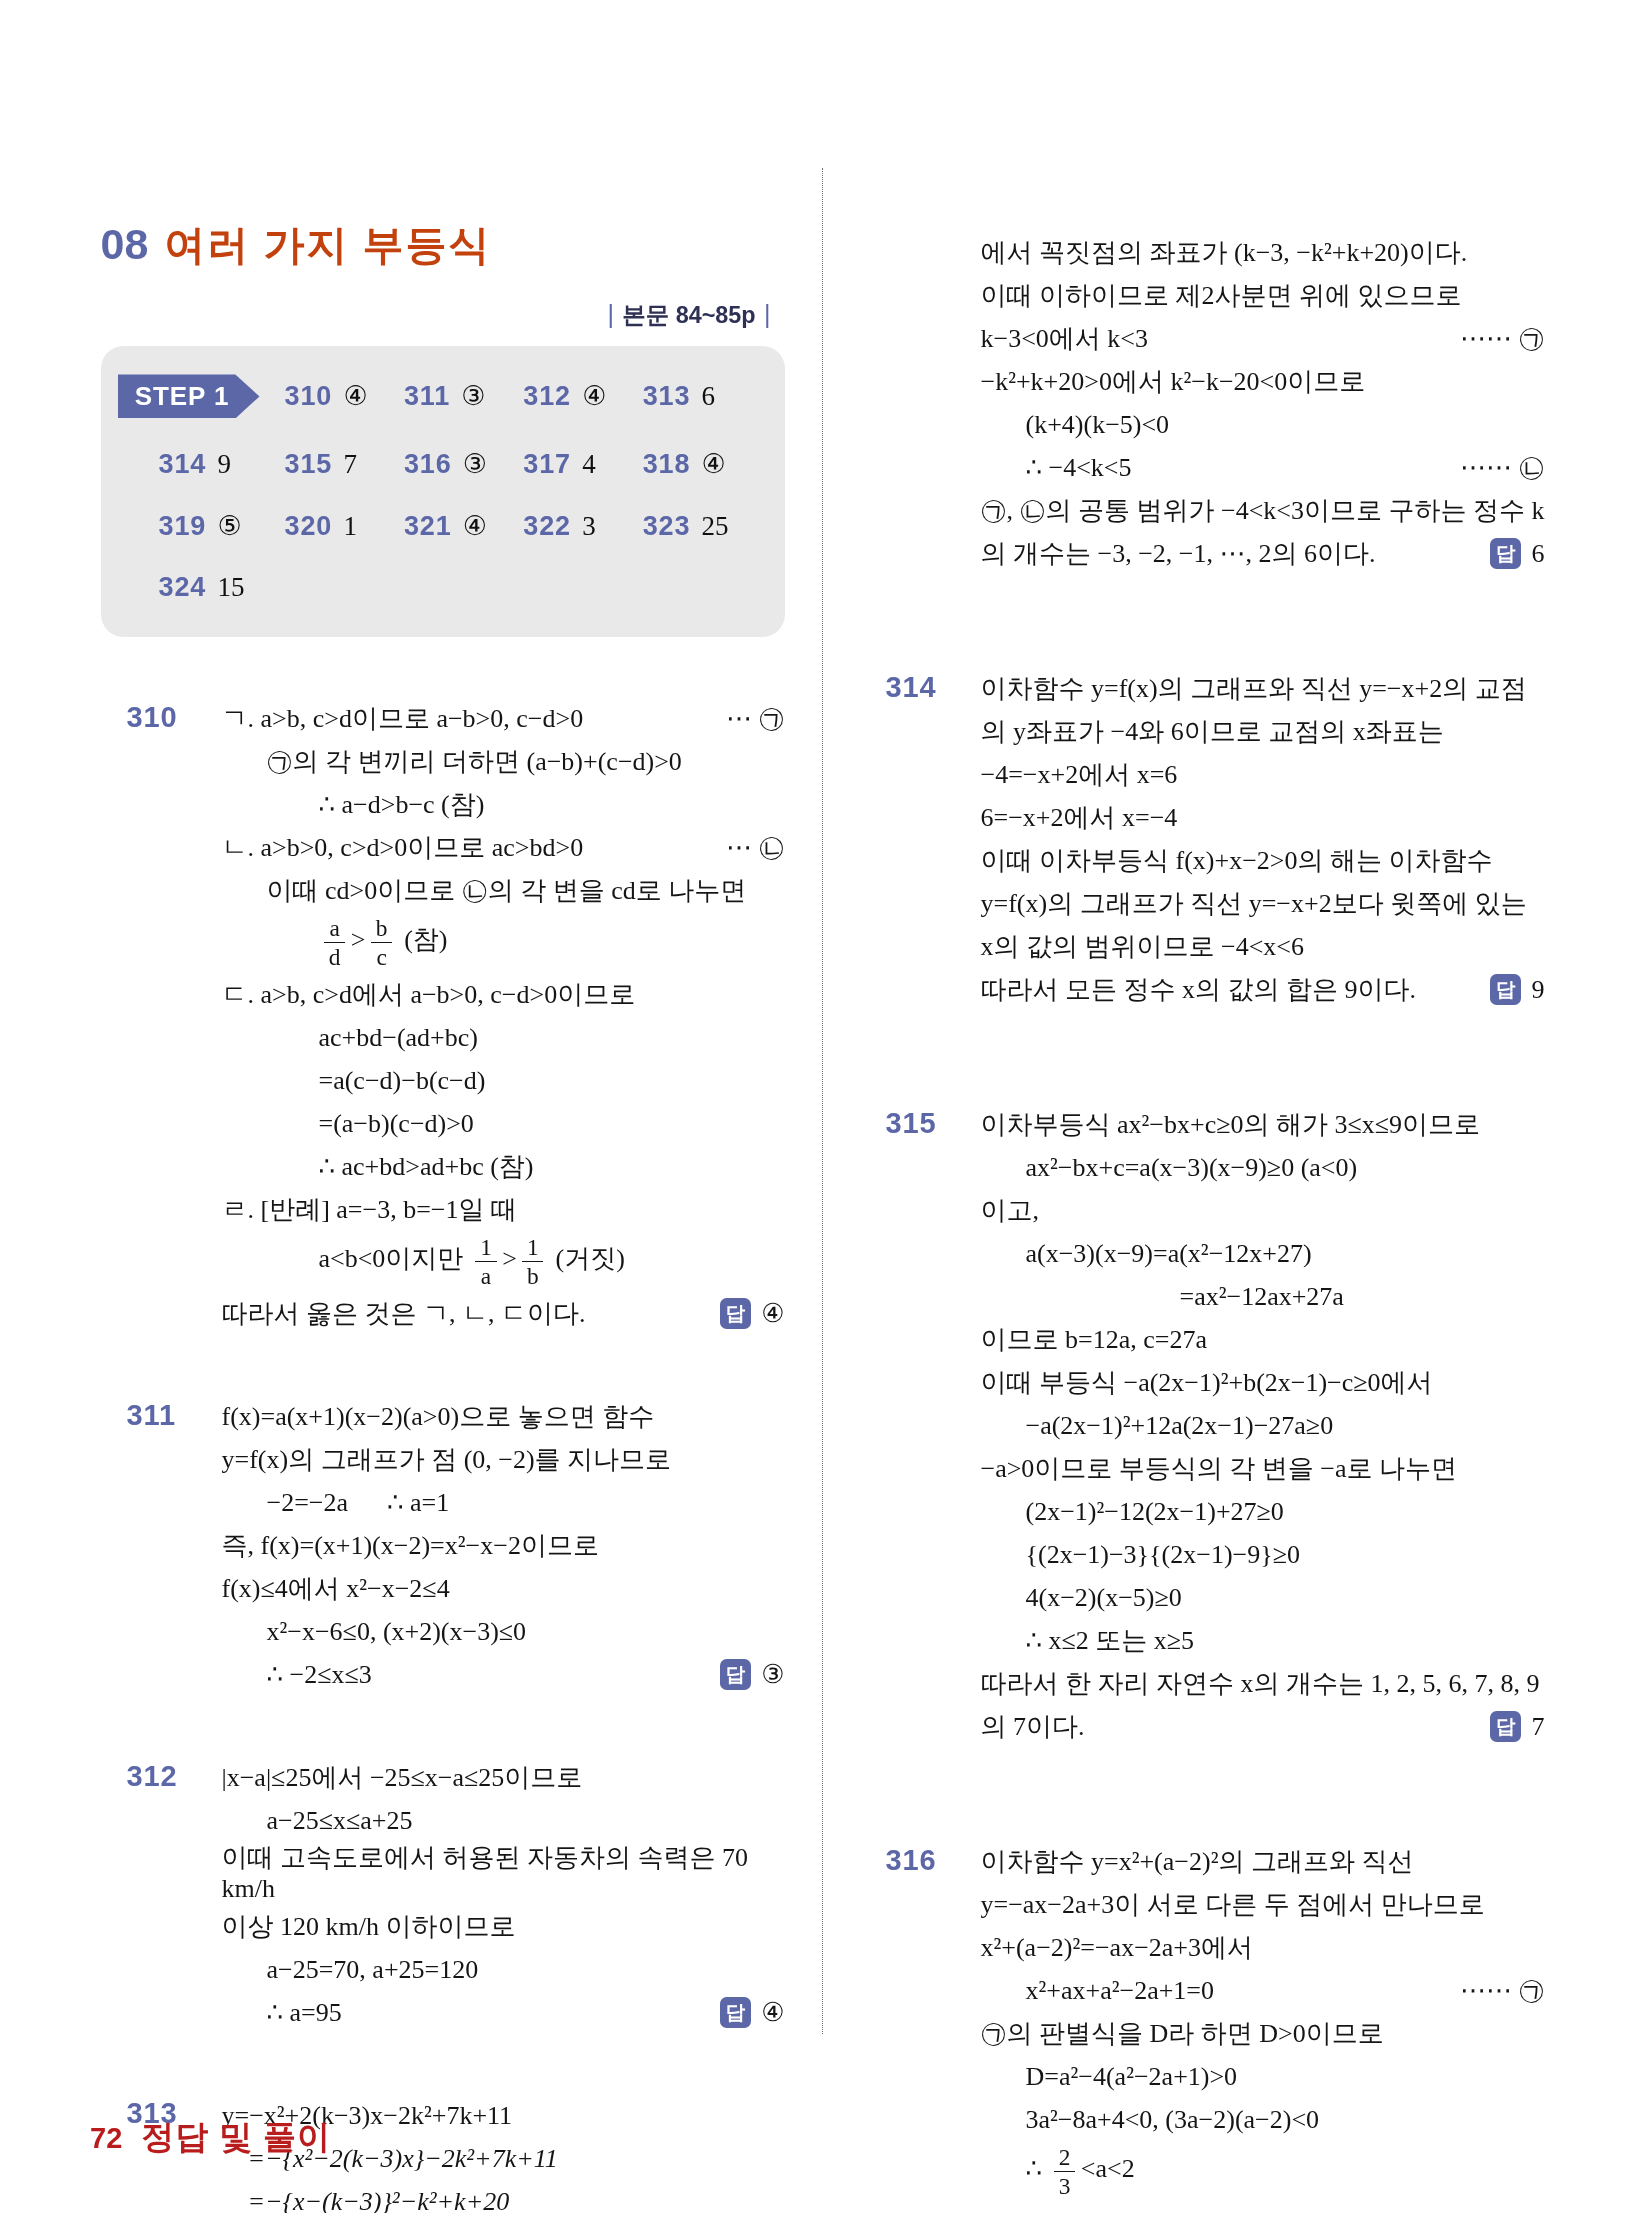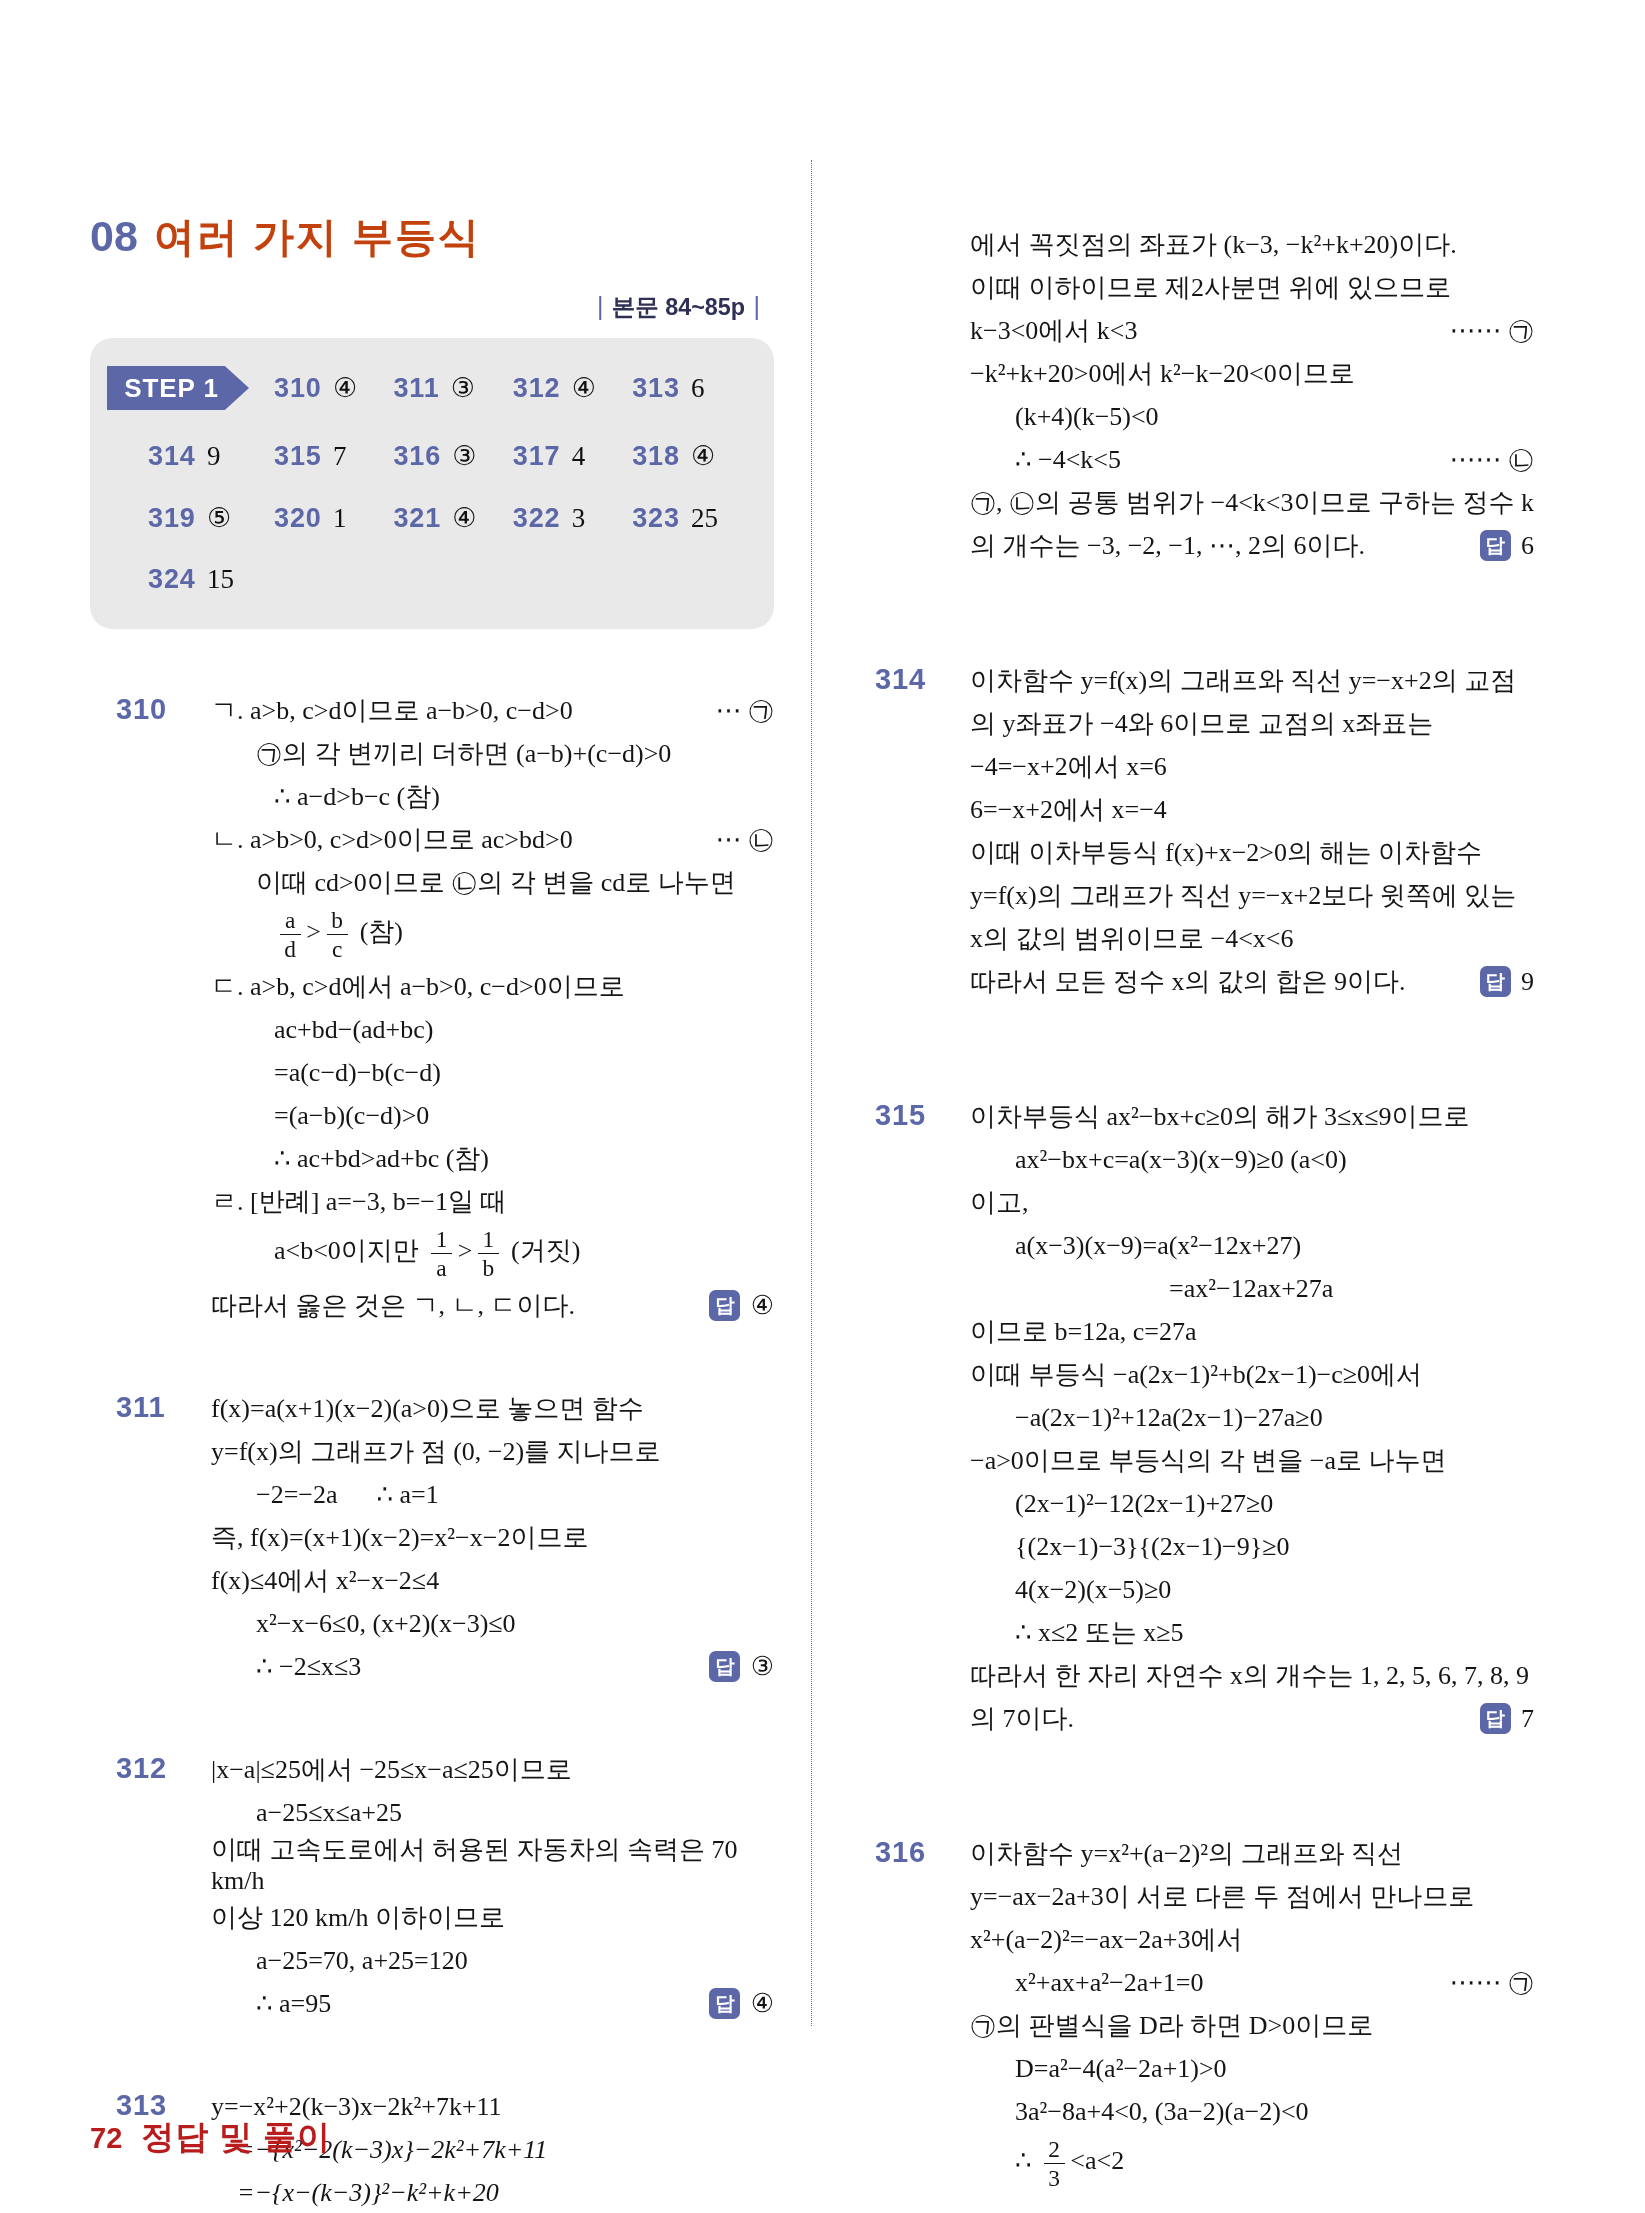--- a/index.html
+++ b/index.html
@@ -7,21 +7,21 @@
     --box-bg:#e9e9ea;
     --ink:#151515;
   }
   *{box-sizing:border-box;}
   html,body{margin:0;padding:0;}
   body{
     width:1645px;height:2214px;background:#ffffff;color:var(--ink);
     font-family:"Liberation Serif","DejaVu Serif",serif;
     position:relative;overflow:hidden;
   }
-  .page{width:100%;height:100%;padding:154px 90px 0 90px;display:flex;flex-direction:row;overflow:hidden;}
+  .page{width:100%;height:100%;padding:154px 90px 0 90px;display:flex;flex-direction:column;overflow:hidden;align-items:center;}
   .dotline{
     flex:none;height:8.4px;
     background-image:radial-gradient(circle,var(--accent) 2.9px,transparent 3.5px);
     background-size:13.7px 8.4px;background-repeat:repeat-x;background-position:left center;
   }
   .columns{display:flex;height:1889px;flex:none;}
   .col-left{flex:none;width:684px;display:flex;flex-direction:column;}
   .divider{flex:none;width:0;border-left:1.9px dotted #6e6e6e;margin-left:37px;margin-top:5.6px;margin-bottom:17px;}
   .col-right{flex:1;padding-left:37px;padding-top:69px;display:flex;flex-direction:column;}
 
@@ -47,21 +47,21 @@
   .problem{display:flex;margin-left:26px;}
   #problems-left .problem{margin-top:60px;}
   #problems-right .problem{margin-top:92px;}
   #problems-right .problem:first-child{margin-top:0;}
   .pnum{flex:none;width:71px;font:700 29px "Liberation Sans","DejaVu Sans",sans-serif;color:var(--accent);padding-top:3.7px;letter-spacing:0.9px;}
   .plines{flex:1;display:flex;flex-direction:column;padding-left:24px;}
   .line{display:flex;align-items:center;min-height:43px;font-size:26px;line-height:1.2;}
   .ind-0{margin-left:0;}
   .ind-h{margin-left:26px;font-style:italic;}
   .ind-1{margin-left:45px;}
-  .ind-2{margin-left:63px;}
+  .ind-2{margin-left:97px;}
   .ind-3{margin-left:199px;}
   .lright{margin-left:auto;padding-left:17px;white-space:nowrap;}
   .lans{margin-left:auto;display:flex;align-items:center;gap:10.3px;padding-left:17px;}
   .dap{flex:none;width:31px;height:31px;border-radius:6.6px;background:var(--accent);color:#fff;
        font:700 19.7px "Liberation Sans","DejaVu Sans",sans-serif;display:flex;align-items:center;justify-content:center;}
   .aval{font-size:26px;}
 
   .frac{display:inline-flex;flex-direction:column;text-align:center;vertical-align:middle;margin:1.9px 5.6px;font-size:23.4px;line-height:1.2;}
   .fnum{border-bottom:1.9px solid var(--ink);padding:0 4.7px;}
   .fden{padding:0 4.7px;}

